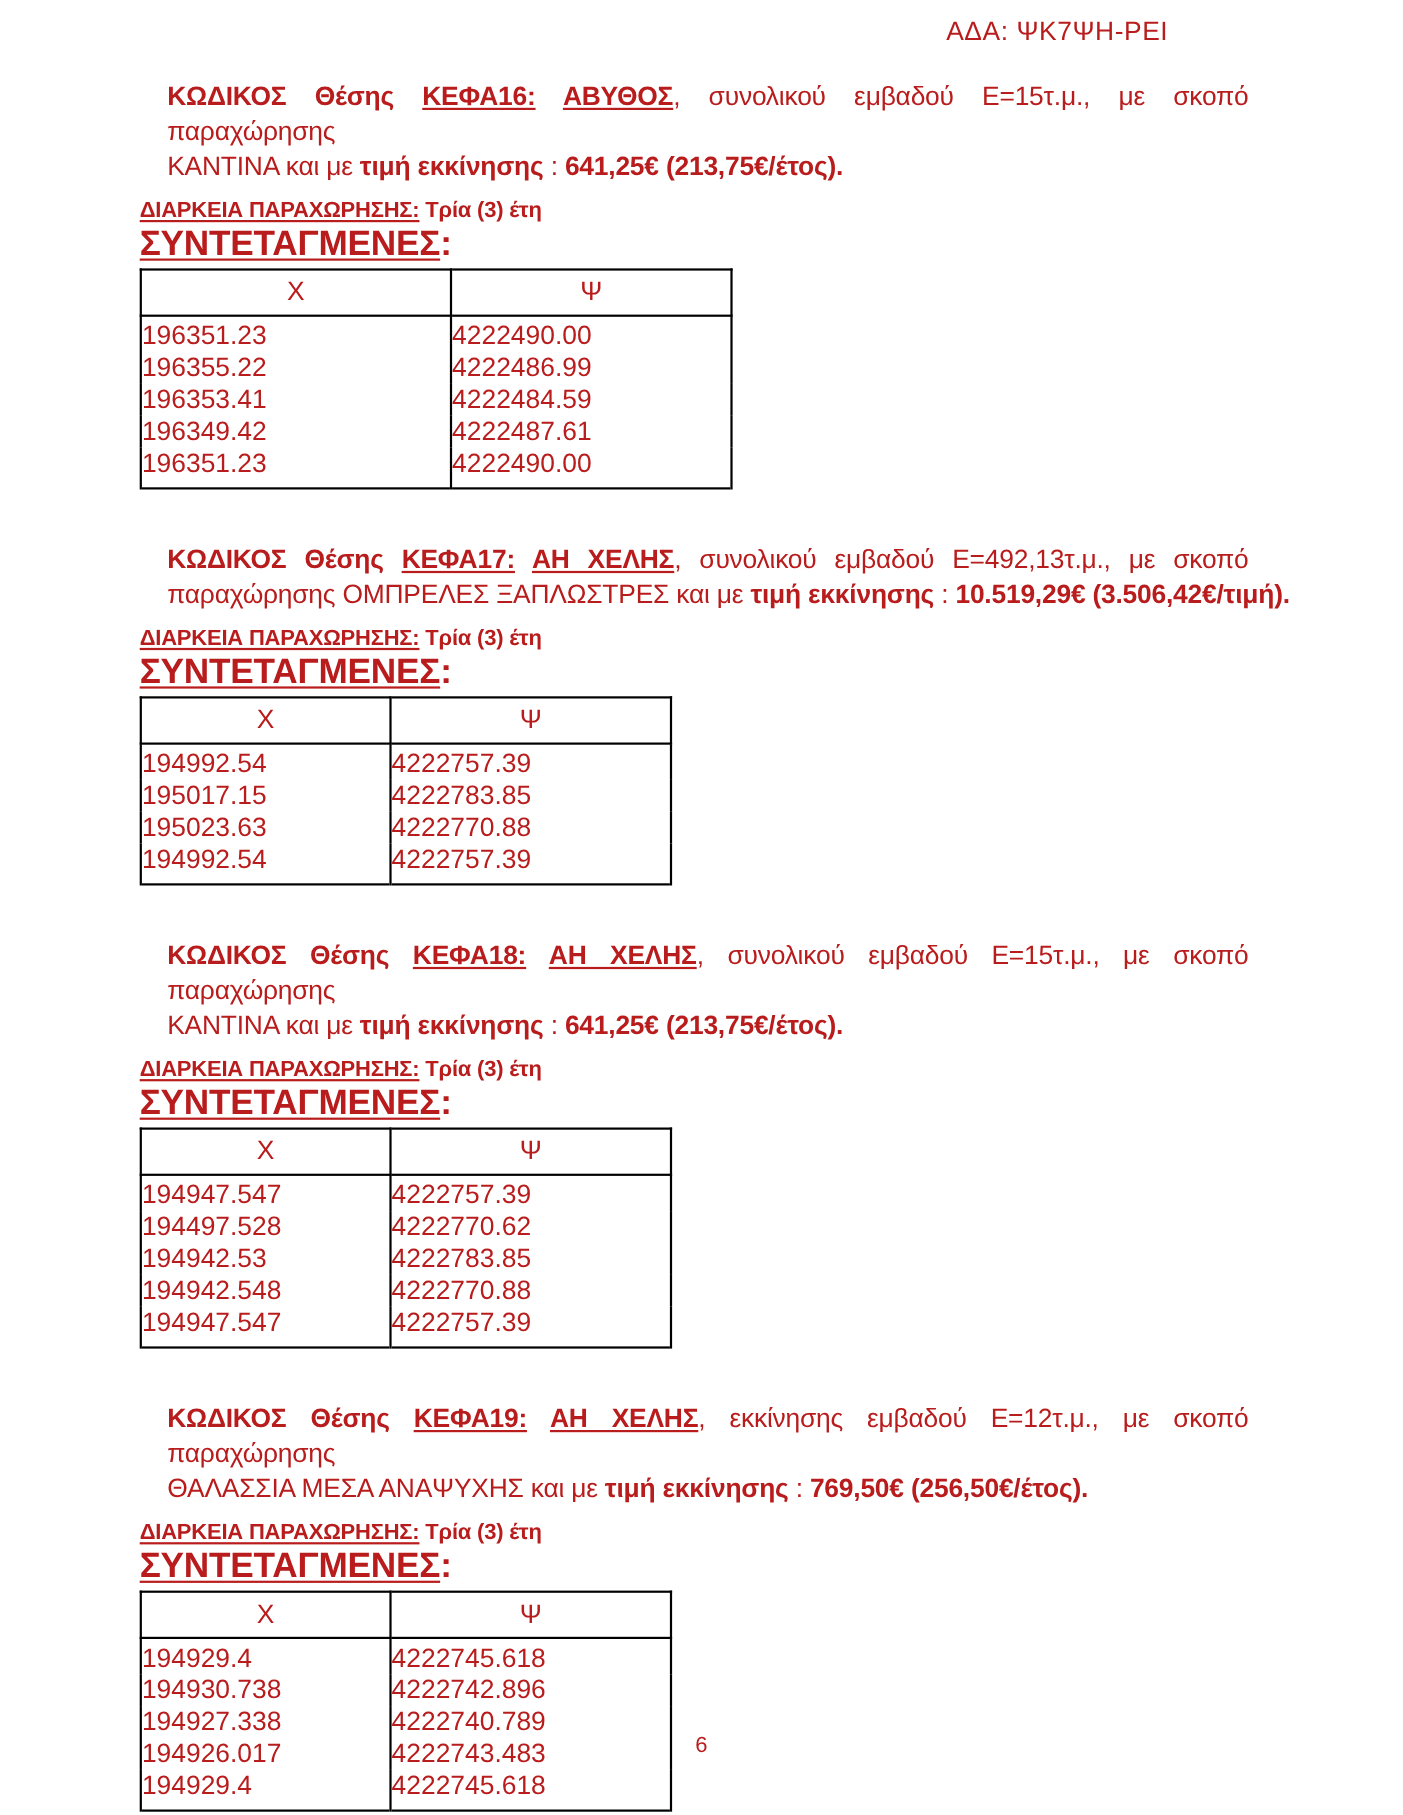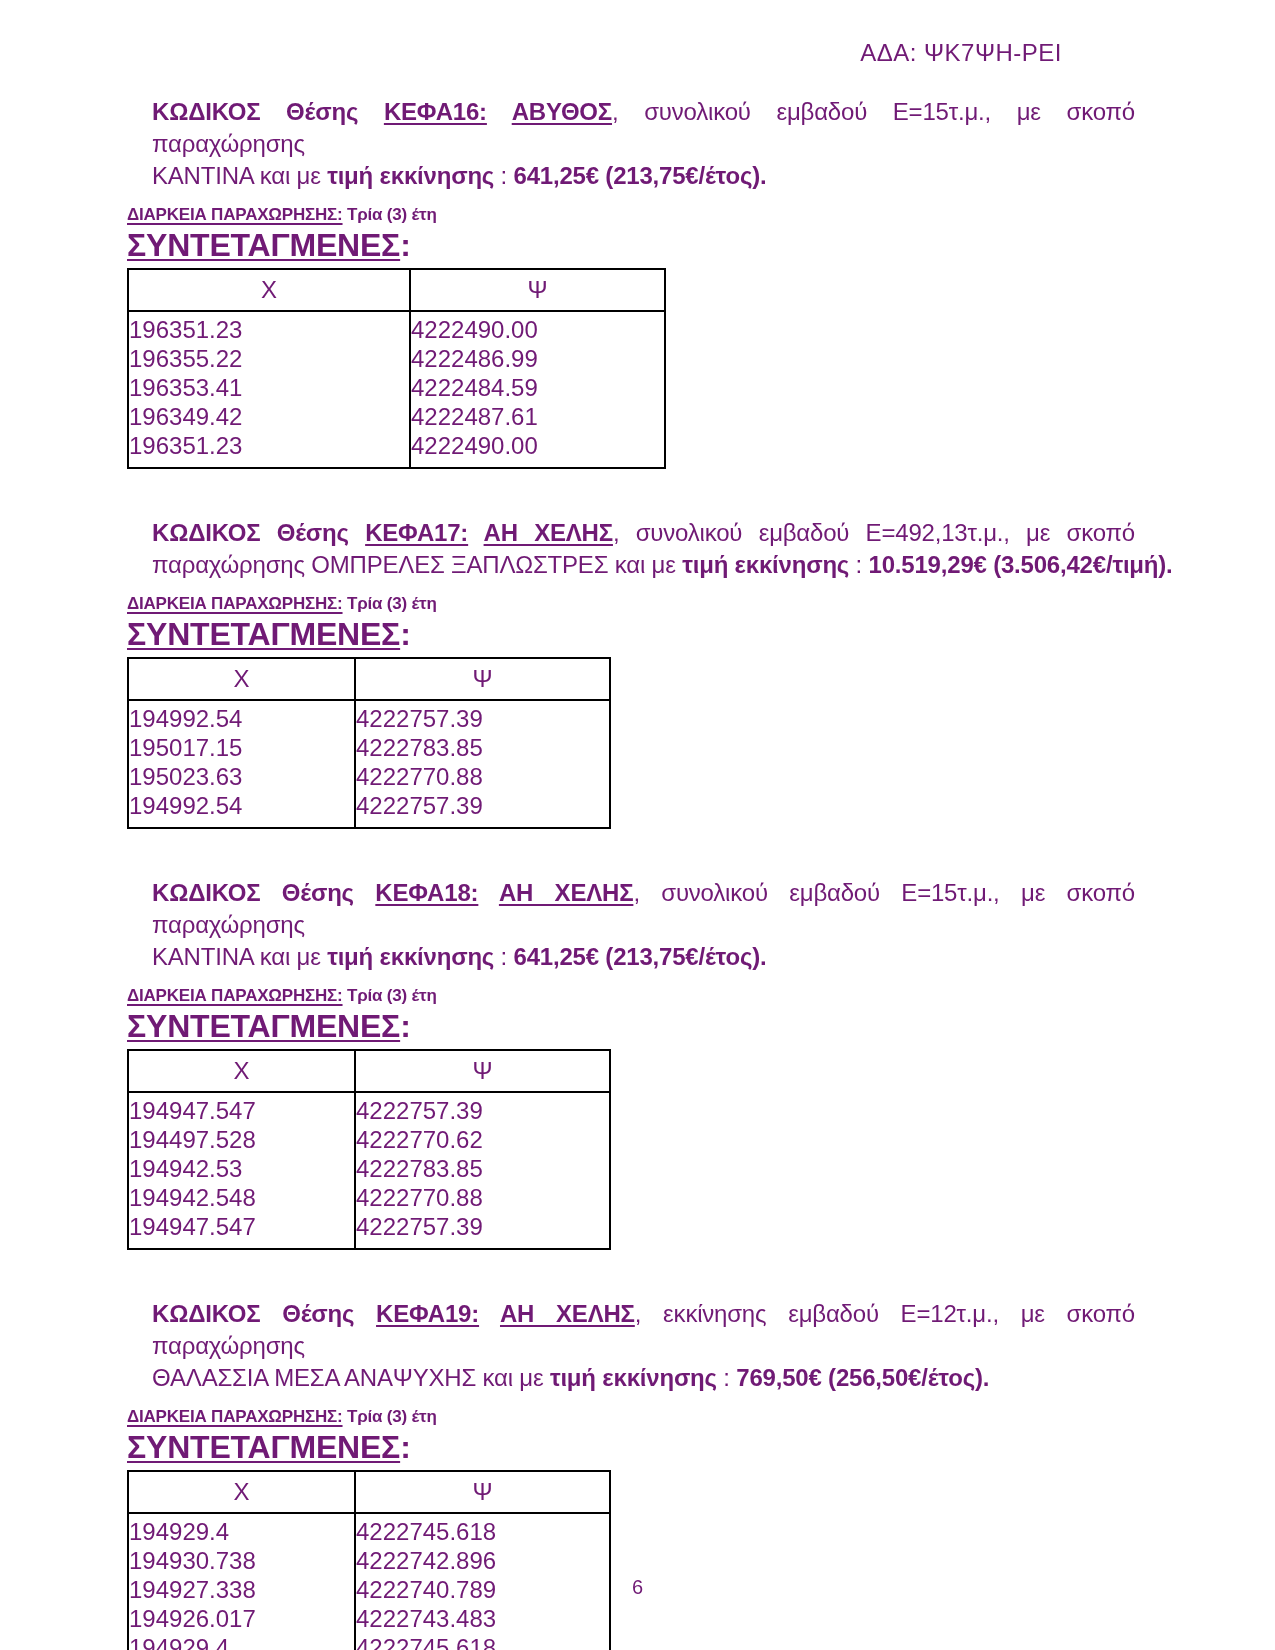--- a/index.html
+++ b/index.html
@@ -2,23 +2,23 @@
 <html><head>
 <meta charset="utf-8">
 <style>
   html, body { margin: 0; padding: 0; background: #ffffff; }
   .page {
     position: relative;
     width: 1275px;
     height: 1650px;
     box-sizing: border-box;
     background: #ffffff;
-    color: #701a75;
+    color: #b91c1c;
     font-family: "Liberation Sans", sans-serif;
-    padding: 40px 140px 0 127px;
+    padding: 16px 140px 0 127px;
     overflow: hidden;
   }
   .ada {
     text-align: right;
     margin-right: 73px;
     font-size: 24px;
     line-height: 26px;
     letter-spacing: 0.5px;
   }
   .kefa { margin-top: 48px; }
@@ -32,21 +32,21 @@
   .hl1 { text-align: justify; text-align-last: justify; }
   .hl2 { white-space: nowrap; }
   .b { font-weight: 700; }
   .u {
     text-decoration: underline;
     text-decoration-thickness: 2px;
     text-underline-offset: 3px;
   }
   .duration {
     margin-top: 8px;
-    font-size: 17px;
+    font-size: 20px;
     line-height: 30px;
     font-weight: 700;
     letter-spacing: -0.2px;
   }
   .coords {
     font-size: 32px;
     line-height: 30px;
     font-weight: 700;
     letter-spacing: -0.2px;
   }

